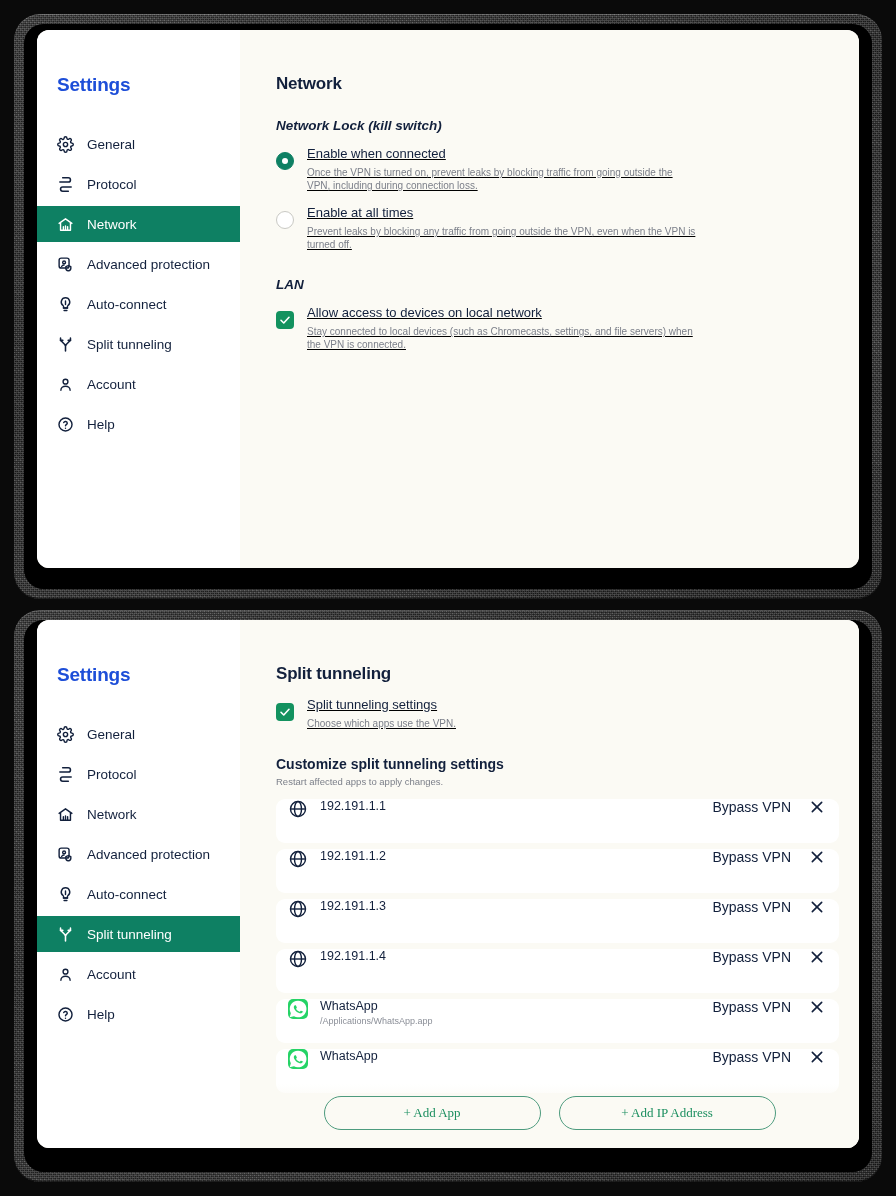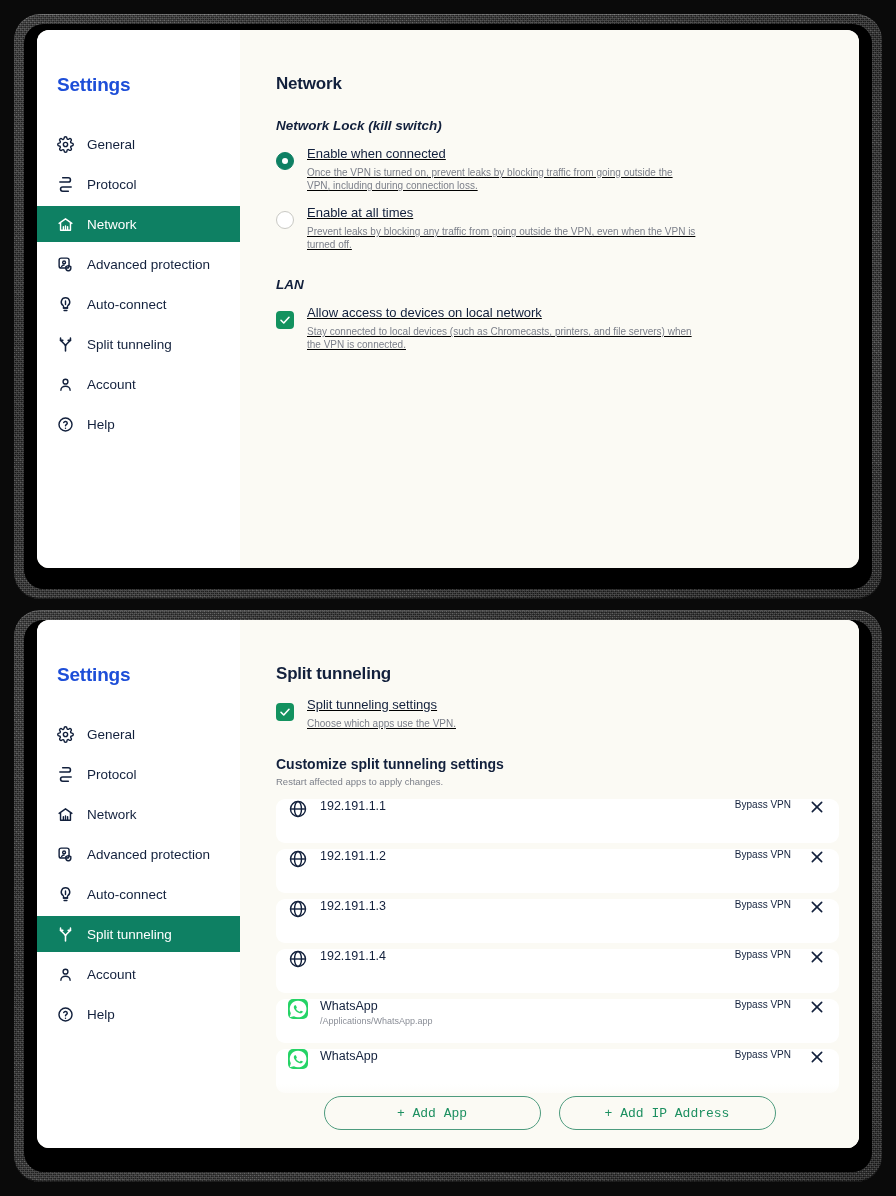--- a/index.html
+++ b/index.html
@@ -180,21 +180,21 @@
     border-radius: 9px;
     height: 44px;
     padding: 0 14px 0 12px;
     margin-bottom: 6px;
   }
   .row .r-ico { flex: 0 0 20px; width: 20px; height: 20px; margin-right: 12px; display:block; }
   .row .r-ico svg { display:block; width: 20px; height: 20px; }
   .row .r-main { flex: 1 1 auto; min-width: 0; }
   .row .r-name { font-size: 12.5px; color: #12203c; line-height: 15px; }
   .row .r-sub  { font-size: 9px; color: #8b8f98; line-height: 12px; margin-top: 1px; }
-  .row .r-mode { font-size: 10px; color: #12203c; margin-right: 18px; white-space: nowrap; }
+  .row .r-mode { font-size: 14px; color: #12203c; margin-right: 18px; white-space: nowrap; }
   .row .r-x { width: 16px; height: 16px; cursor: pointer; flex: 0 0 16px; }
   .row .r-x svg { display: block; width: 16px; height: 16px; }
 
   .wa-icon {
     width: 20px; height: 20px; border-radius: 5px;
     background: #25d366; display: flex; align-items: center; justify-content: center;
   }
   .wa-icon svg { width: 13px; height: 13px; display: block; }
 
   
@@ -210,21 +210,21 @@
     padding-bottom: 6px;
   }
   .pill {
     width: 217px;
     height: 34px;
     border-radius: 17px;
     border: 1.3px solid #4d9b7e;
     background: transparent;
     color: #1c8f60;
     font-size: 13px;
-    font-family: Liberation Mono, monospace;
+    font-family: Liberation Serif, serif;
     cursor: pointer;
     display: flex; align-items: center; justify-content: center;
   }
 </style>
 </head>
 <body>
 
 <div class="screen">
 
   <div class="frame top">
@@ -359,21 +359,21 @@
       <div class="option">
         <span class="ctrl">
           <span class="checkbox">
             <svg viewBox="0 0 24 24" fill="none" stroke="#ffffff" stroke-width="3.2" stroke-linecap="round" stroke-linejoin="round">
               <path d="M4 12.5 9.5 18 20 6.5"></path>
             </svg>
           </span>
         </span>
         <span class="txt">
           <span class="opt-label">Allow access to devices on local network</span>
-          <div class="opt-desc wide">Stay connected to local devices (such as Chromecasts, printers, and file servers) when the VPN is connected.</div>
+          <div class="opt-desc wide">Stay connected to local devices (such as Chromecasts, settings, and file servers) when the VPN is connected.</div>
         </span>
       </div>
     </div>
   </div>
 
   <div class="frame bottom">
     <div class="frame-inner"></div>
   </div>
 
   <div class="window w-bottom">

